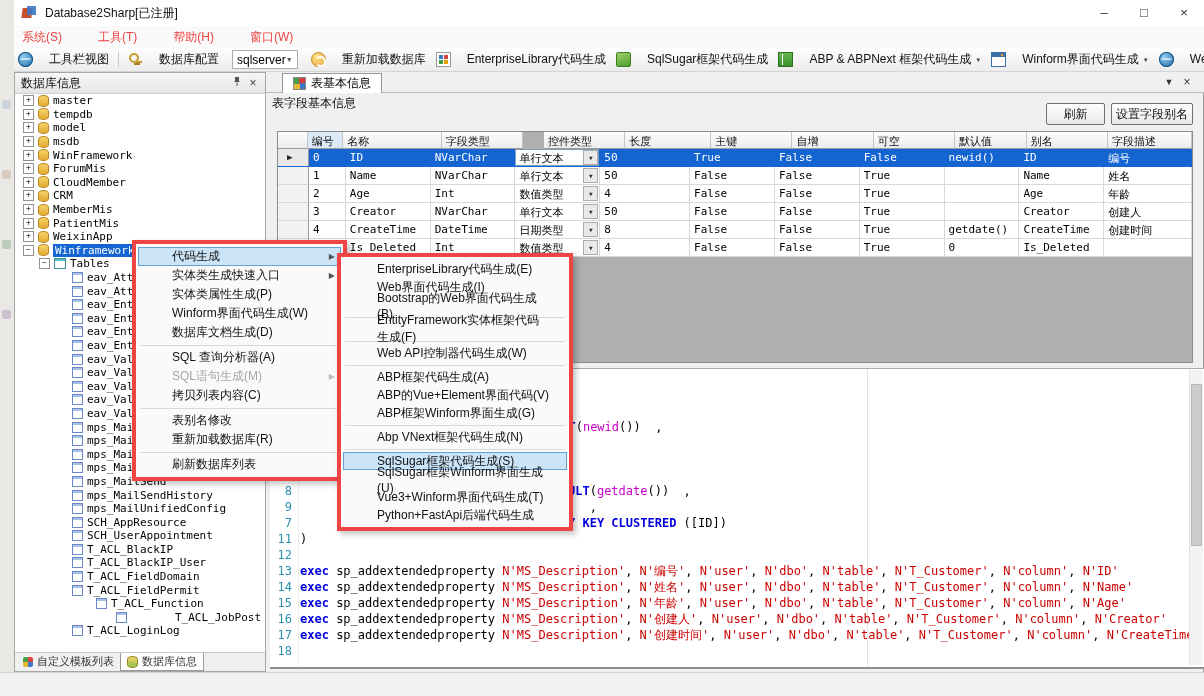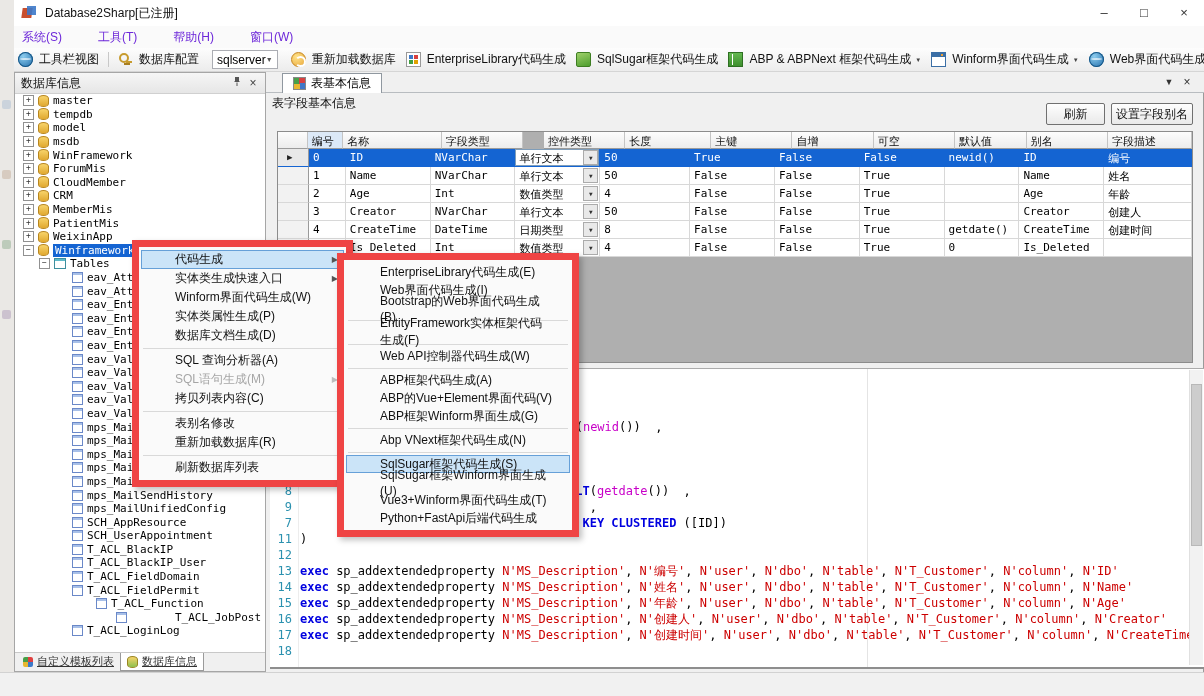--- a/index.html
+++ b/index.html
@@ -8,26 +8,26 @@
   
   .titlebar{position:absolute;left:0;top:0;width:1204px;height:26px;background:#FFFFFF;display:flex;align-items:center;}
   .app-icon{width:15px;height:14px;margin-left:22px;position:relative;display:inline-block;}
   .app-icon::before{content:"";position:absolute;left:0;top:2px;width:10px;height:10px;background:#C84E2E;transform:skewX(-8deg);}
   .app-icon::after{content:"";position:absolute;left:5px;top:0;width:9px;height:9px;background:#3C78C8;opacity:.9;}
   .wtitle{font-size:12px;color:#111;margin-left:8px;}
   .wctrls{margin-left:auto;display:flex;height:100%;}
   .wc{width:40px;text-align:center;line-height:26px;font-size:13px;color:#333;}
   
   .menubar{position:absolute;left:0;top:26px;width:1204px;height:22px;background:#FAFAFA;display:flex;align-items:center;border-bottom:1px solid #EBEBEB;}
-  .mb-item{font-size:12px;color:#6d28d9;padding:0 14px;margin-left:8px;}
+  .mb-item{font-size:12px;color:#ef4444;padding:0 14px;margin-left:8px;}
   
   .toolbar{position:absolute;left:0;top:48px;width:1204px;height:23px;background:linear-gradient(#FDFDFD,#ECECEC);border-bottom:1px solid #D5D5D5;display:flex;align-items:center;}
   .toolbar::before{content:"";height:14px;border-left:2px dotted #C2C2C2;margin:0 5px 0 6px;}
   .tb-btn{display:flex;align-items:center;font-size:12px;color:#111;padding:2px 5px;white-space:nowrap;}
-  .tb-label{margin-left:6px;}
+  .tb-label{margin-left:16px;}
   .tb-dd{font-size:6px;color:#444;margin-left:4px;}
   .tb-sep{height:15px;border-left:1px solid #C8C8C8;margin:0 4px;}
   .tb-combo{width:104px;height:17px;background:#fff;border:1px solid #ABADB3;display:flex;align-items:center;margin:0 8px;}
   .combo-text{font-size:12px;padding-left:4px;flex:1;}
   .combo-arrow{font-size:7px;color:#555;padding-right:4px;}
   
   .ic{display:inline-block;width:15px;height:15px;position:relative;flex:0 0 auto;box-sizing:border-box;}
   .toolbar-view-icon,.web-icon{border-radius:50%;background:radial-gradient(circle at 35% 30%,#8CCCEE,#1E6AA8);box-shadow:inset 0 0 0 1px #155585;}
   .toolbar-view-icon::after,.web-icon::after{content:"";position:absolute;left:2px;top:6px;right:2px;height:2px;background:rgba(255,255,255,.65);border-radius:50%;}
   .db-config-icon::before{content:"";position:absolute;left:1px;top:1px;width:6px;height:6px;border:2px solid #C79B2E;border-radius:50%;}
@@ -54,21 +54,21 @@
   .titem{height:13.6px;display:flex;align-items:center;white-space:nowrap;box-sizing:border-box;}
   .twisty{width:9px;height:9px;border:1px solid #919191;background:#fff;font:8px/8px "DejaVu Sans Mono",monospace;text-align:center;color:#333;flex:0 0 auto;margin-right:4px;}
   .twisty-sp{width:13px;flex:0 0 auto;}
   .tic{flex:0 0 auto;margin-right:4px;display:inline-block;box-sizing:border-box;}
   .ic-db{width:11px;height:12px;background:linear-gradient(#F8D46A,#E0A830);border:1px solid #B8861E;border-radius:50%/30%;}
   .ic-tables{width:12px;height:11px;background:#fff;border:1px solid #3E8E9E;box-shadow:inset 0 2px 0 #5EB8C8;}
   .ic-tbl{width:11px;height:11px;background:#fff;border:1px solid #6A88C8;box-shadow:inset 0 2px 0 #A8C0E8;}
   .tlabel{color:#000;}
   .tlabel-sel{background:#1464D2;color:#fff;padding:0 2px;}
   .docktabs{height:18px;background:#F0F0F0;display:flex;align-items:flex-start;padding-left:2px;}
-  .dtab{display:flex;align-items:center;font-size:11px;color:#333;height:17px;padding:0 6px;text-decoration:underline;}
+  .dtab{display:flex;align-items:center;font-size:11px;color:#333;height:17px;padding:0 6px;}
   .dtab-active{background:#fff;border:1px solid #9A9A9A;border-top:none;}
   .dtab-label{margin-left:4px;}
   .ic-pinwheel{width:10px;height:10px;background:conic-gradient(#E04040 0 25%,#3C78C8 0 50%,#E8B830 0 75%,#48A048 0);border-radius:2px;}
   .dbi{width:9px;height:10px;background:linear-gradient(#F8D46A,#8EC04E);border:1px solid #9A8620;border-radius:50%/30%;}
   
   .tabstrip{position:absolute;left:266px;top:72px;width:938px;height:20px;background:#F0F0F0;border-bottom:1px solid #B8BCC0;}
   .doc-tab{position:absolute;left:16px;top:1px;height:19px;background:#fff;border:1px solid #9098A0;border-bottom:none;display:flex;align-items:center;padding:0 10px;font-size:12px;}
   .ic-tabgrid{width:11px;height:11px;border:1px solid #888;background:conic-gradient(#D84040 0 25%,#4078C8 0 50%,#E8B830 0 75%,#48A048 0);margin-right:5px;}
   .strip-btns{position:absolute;right:8px;top:2px;display:flex;}
   .strip-btn{width:18px;text-align:center;font-size:9px;color:#333;line-height:16px;}
@@ -96,21 +96,21 @@
   .cline{position:absolute;height:16px;line-height:16px;white-space:pre;}
   .tok-k{color:#0000E0;font-weight:bold;}
   .tok-s{color:#CC0000;}
   .tok-f{color:#C800C8;}
   .tok-p{color:#000;}
   .vsb{position:absolute;right:1px;top:1px;bottom:2px;width:13px;background:#F2F2F2;border-left:1px solid #E0E0E0;}
   .vsb-thumb{position:absolute;left:1px;right:1px;top:14px;height:160px;background:#CDCDCD;border:1px solid #B8B8B8;}
   
   .statusbar{position:absolute;left:0;top:672px;width:1204px;height:24px;background:#F1F1F1;border-top:1px solid #D2D2D2;}
   
-  .menu{position:absolute;background:#FAFAFA;border:7px solid #ef4444;box-shadow:3px 3px 6px rgba(0,0,0,.25);padding:3px 0;z-index:50;font-size:12px;}
+  .menu{position:absolute;background:#FAFAFA;border:4px solid #ef4444;box-shadow:3px 3px 6px rgba(0,0,0,.25);padding:3px 0;z-index:50;font-size:12px;}
   #ctxmenu{left:132px;top:240px;width:207px;}
   #submenu{left:337px;top:253px;width:228px;}
   .mitem{position:relative;display:flex;align-items:center;padding:0 18px 0 34px;color:#111;box-sizing:border-box;margin:0 2px;}
   #ctxmenu .mitem{height:19px;}
   #submenu .mitem{height:18px;}
   .mitem.hl{background:#CBE4F8;box-shadow:inset 0 0 0 1px #66A0D8;}
   .mitem.dis{color:#A6A6A6;}
   .marrow{position:absolute;right:6px;font-size:8px;color:#555;}
   .mitem.dis .marrow{color:#BEBEBE;}
   .msep{height:1px;background:#D9D9D9;margin:2.5px 4px;}
@@ -576,24 +576,24 @@
   <div class="menu" id="ctxmenu">
       <div class="mitem hl">
         <span class="mlabel">代码生成</span>
         <span class="marrow">▶</span>
       </div>
       <div class="mitem">
         <span class="mlabel">实体类生成快速入口</span>
         <span class="marrow">▶</span>
       </div>
       <div class="mitem">
+        <span class="mlabel">实体类属性生成(P)</span>
+      </div>
+      <div class="mitem">
         <span class="mlabel">Winform界面代码生成(W)</span>
-      </div>
-      <div class="mitem">
-        <span class="mlabel">实体类属性生成(P)</span>
       </div>
       <div class="mitem">
         <span class="mlabel">数据库文档生成(D)</span>
       </div>
       <div class="msep"></div>
       <div class="mitem">
         <span class="mlabel">SQL 查询分析器(A)</span>
       </div>
       <div class="mitem dis">
         <span class="mlabel">SQL语句生成(M)</span>

